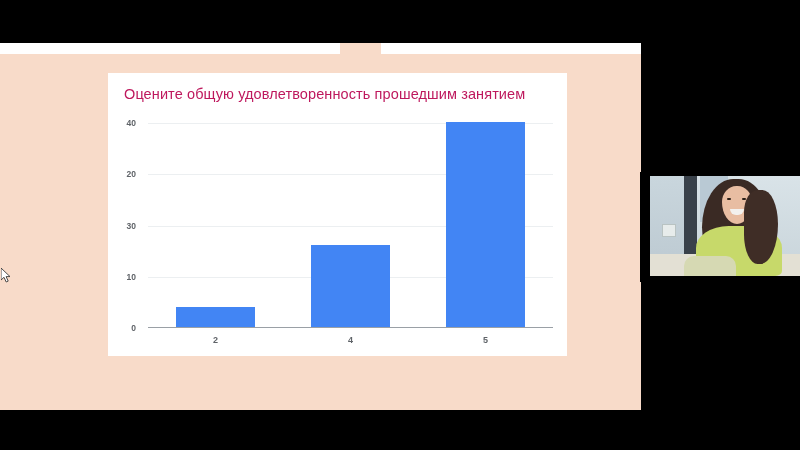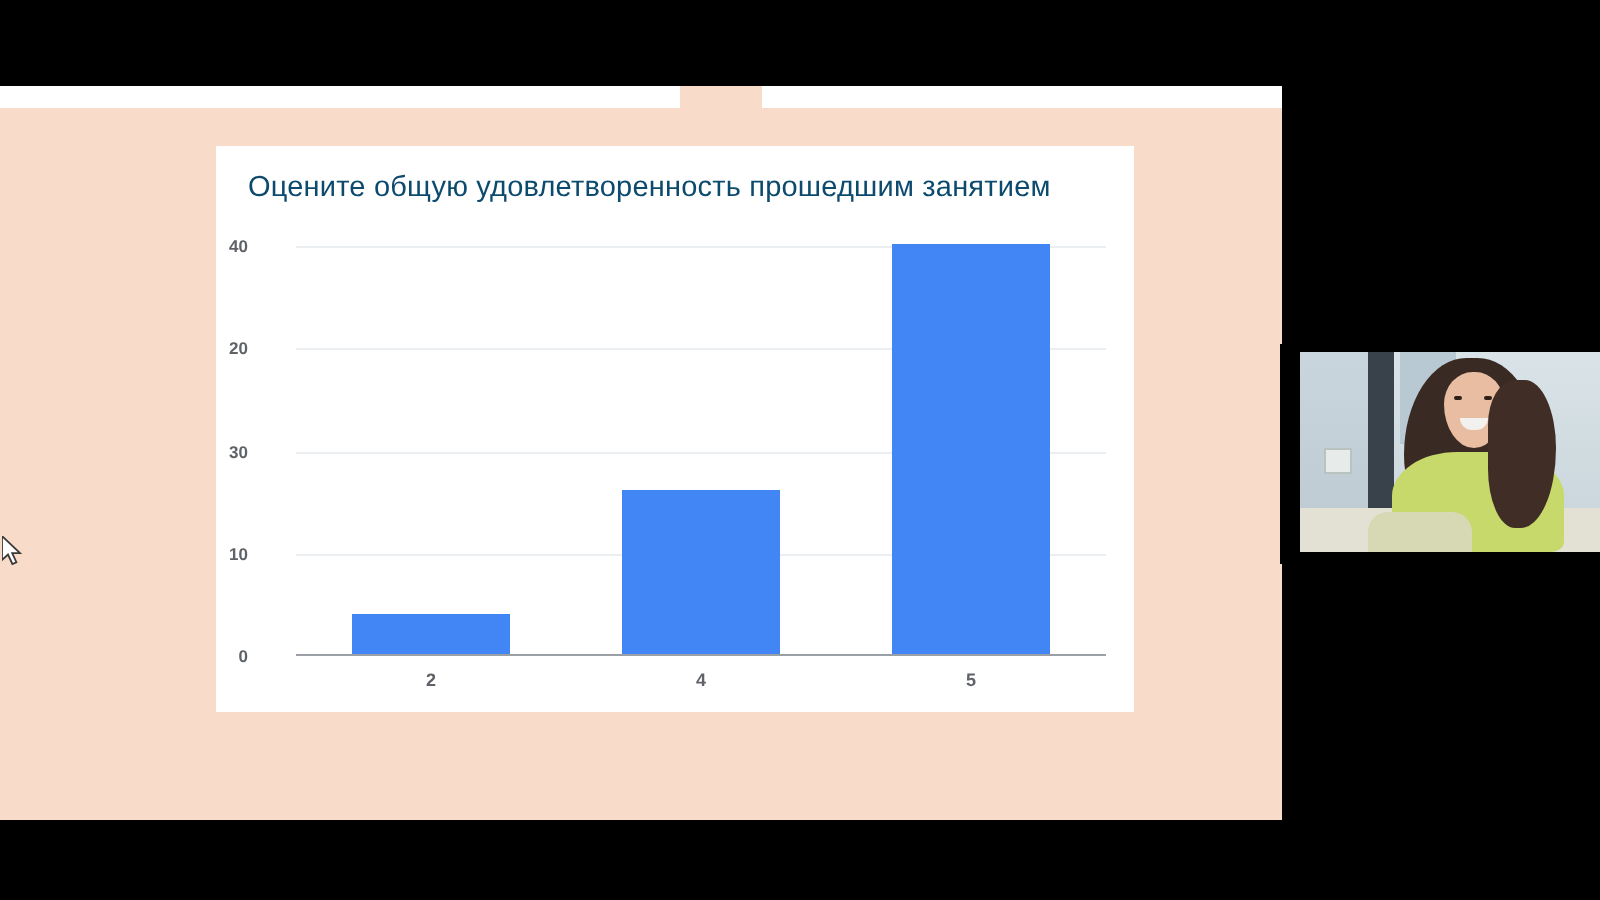--- a/index.html
+++ b/index.html
@@ -89,21 +89,21 @@
     position: absolute;
     left: 0;
     bottom: 0;
     width: 100%;
     height: 1px;
     background: #9aa0a6;
   }
   .ytick {
     position: absolute;
     right: 100%;
-    margin-right: 24px;
+    margin-right: 12px;
     transform: translateY(-50%);
     font-size: 8.5px;
     color: #5f6368;
     font-weight: bold;
     white-space: nowrap;
   }
   .xtick {
     position: absolute;
     top: 100%;
     margin-top: 7px;
@@ -212,21 +212,21 @@
 
 <div id="screen">
 
   <div id="slide">
 
     <div id="slide-topband"></div>
     <div id="slide-topnotch"></div>
 
     <div id="chart-card">
 
-      <div id="chart-title" style="color: #0c4a6e;">Оцените общую удовлетворенность прошедшим занятием</div>
+      <div id="chart-title" style="color: #be185d;">Оцените общую удовлетворенность прошедшим занятием</div>
 
       <div id="plot">
 
         <div id="axis-baseline" style="background: rgb(154, 160, 166);"></div>
       <div class="ytick" style="top: 205px; color: rgb(95, 99, 104);">0</div>
           <div class="gridline" style="top: 153.75px; background: rgb(236, 239, 241);"></div>
           <div class="ytick" style="top: 153.75px; color: rgb(95, 99, 104);">10</div>
           <div class="gridline" style="top: 102.5px; background: rgb(236, 239, 241);"></div>
           <div class="ytick" style="top: 102.5px; color: rgb(95, 99, 104);">30</div>
           <div class="gridline" style="top: 51.25px; background: rgb(236, 239, 241);"></div>

